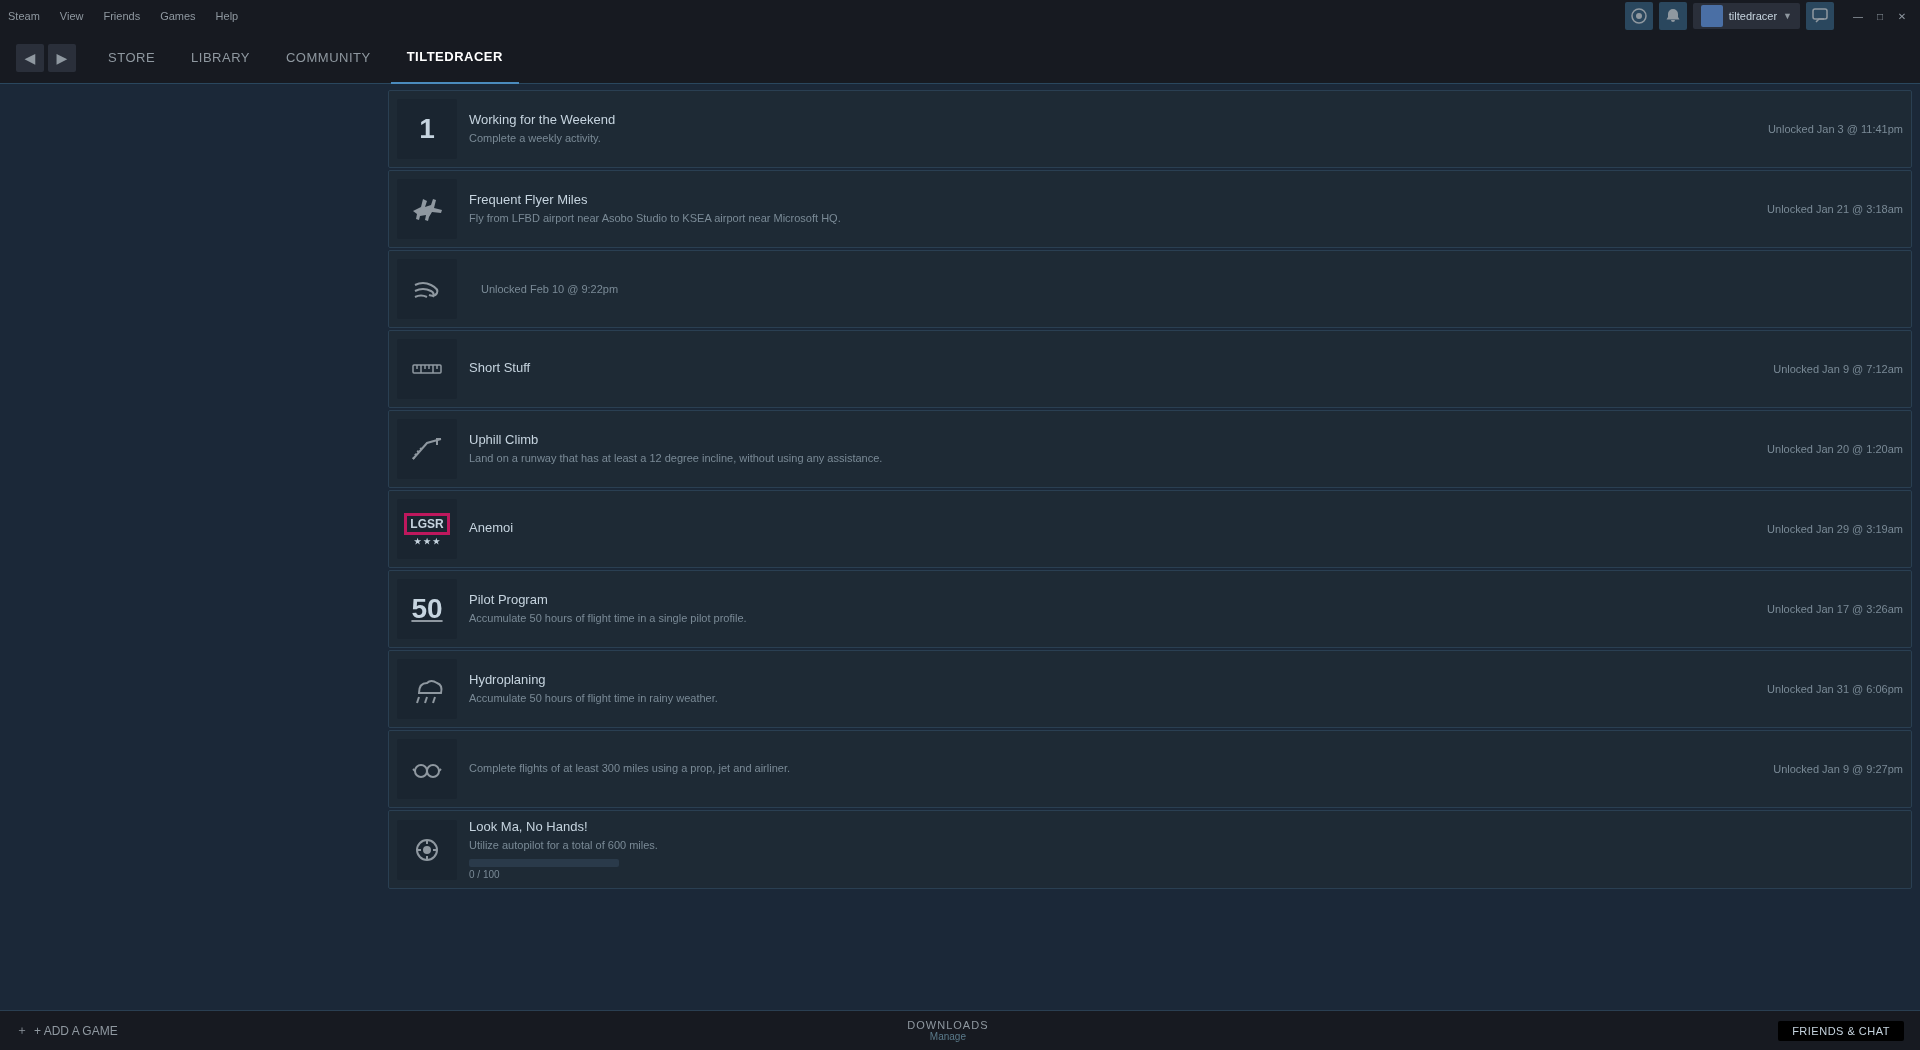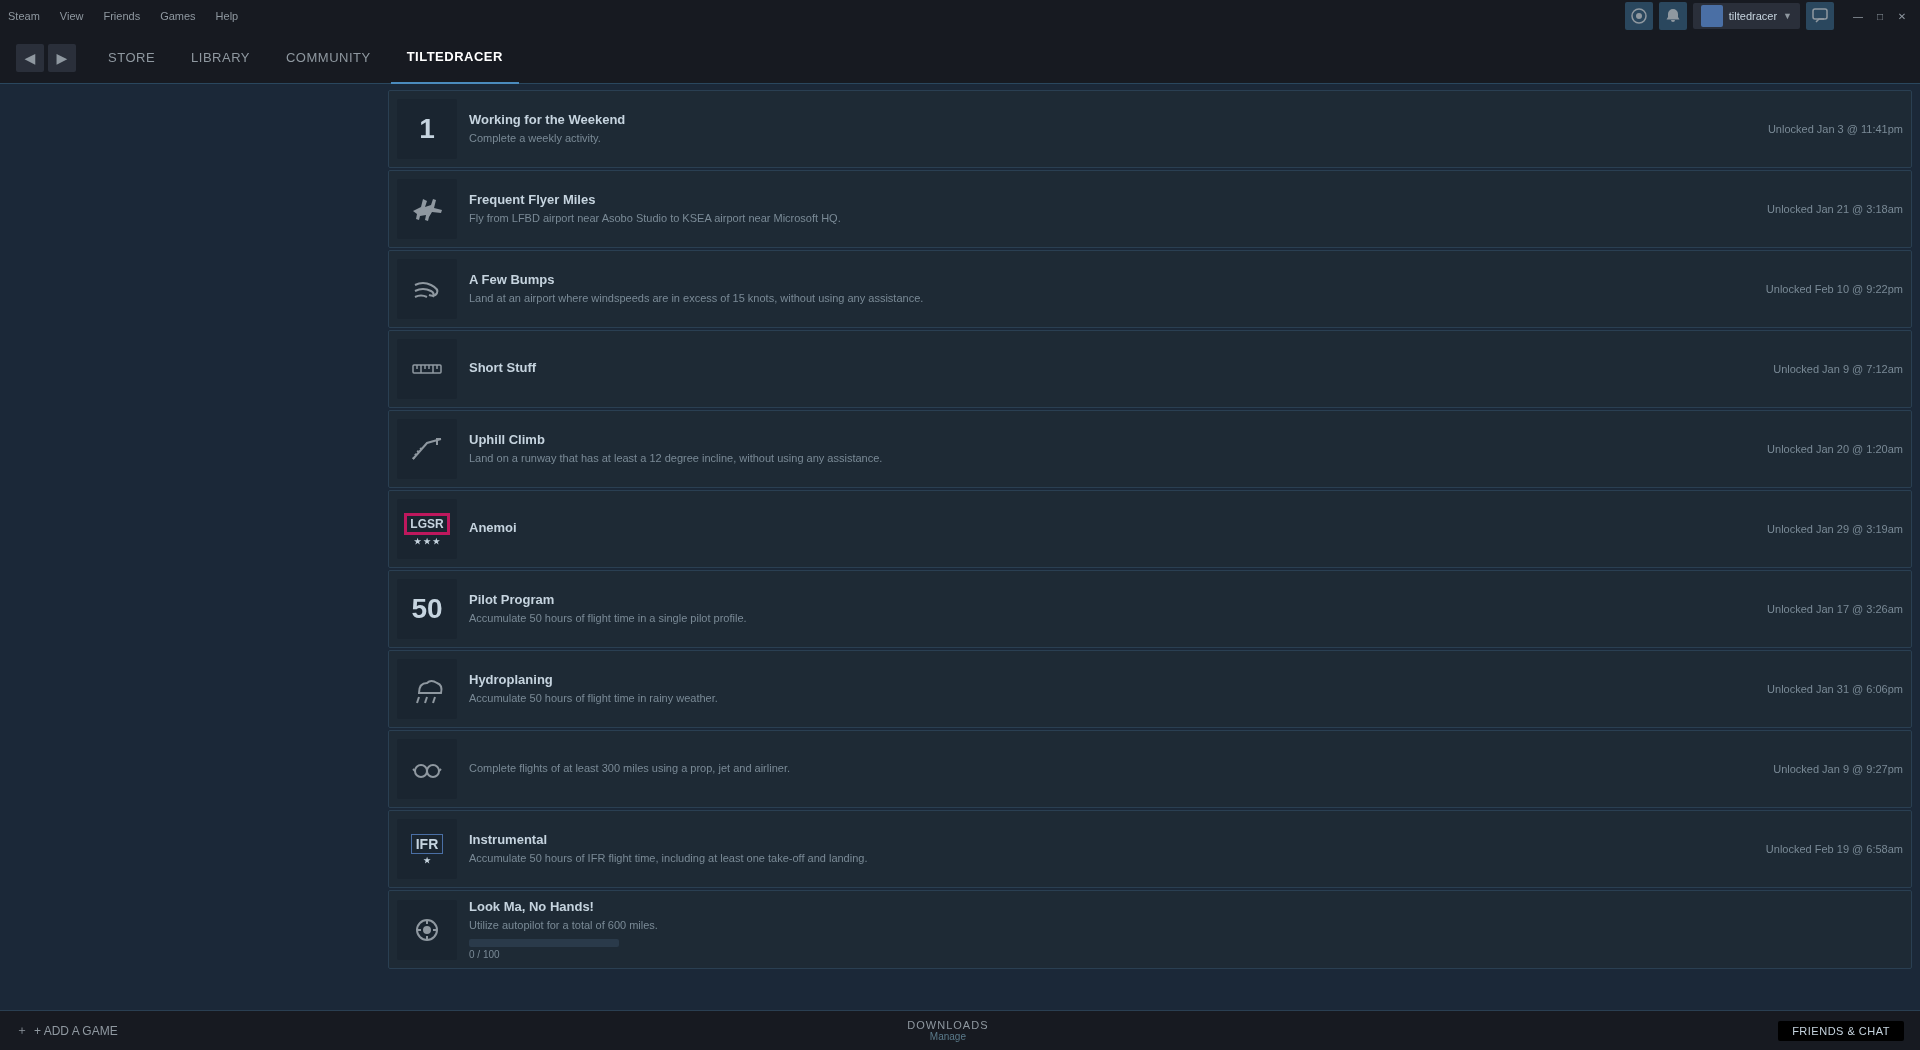--- a/index.html
+++ b/index.html
@@ -167,21 +167,21 @@
       margin-right: 12px;
       overflow: hidden;
       position: relative;
     }
 
     .achievement-info {
       flex: 1;
     }
     .achievement-name {
       font-size: 13px;
-      font-weight: bold;
+      font-weight: normal;
       color: #c6d4df;
       margin-bottom: 4px;
     }
     .achievement-desc {
       font-size: 11px;
       color: #7a8a96;
       line-height: 1.4;
     }
     .achievement-unlock {
       font-size: 11px;
@@ -267,21 +267,21 @@
       color: #c6d4df;
     }
 
     
     .ach-icon-1 { background: #1a2530; }
     .ach-icon-2 { background: #1a2530; }
     .ach-icon-3 { background: #1a2530; }
     .ach-icon-4 { background: #1a2530; }
     .ach-icon-5 { background: #1a2530; }
     .ach-icon-6 { background: #1a2530; }
-    .ach-icon-7 { background: #1a2530; }
+    .ach-icon-7 { background: #1a2530; text-decoration: underline; }
     .ach-icon-8 { background: #1a2530; }
     .ach-icon-9 { background: #1a2530; }
     .ach-icon-10 { background: #1a2530; }
     .ach-icon-11 { background: #1a2530; }
 
     ::-webkit-scrollbar { width: 6px; }
     ::-webkit-scrollbar-track { background: #1b2838; }
     ::-webkit-scrollbar-thumb { background: #2a475e; border-radius: 3px; }
   </style>
 </head>
@@ -368,25 +368,20 @@
     </div>
     <div class="achievement-unlock">Unlocked Jan 21 @ 3:18am</div>
   </div>
       <div class="achievement-item">
     <div class="achievement-icon ach-icon-3">
       <svg width="36" height="36" viewBox="0 0 36 36" fill="none" stroke="#8f98a0" stroke-width="2">
       <path d="M6 14 Q14 10 22 14 Q30 18 28 22 Q26 26 20 24"></path>
       <path d="M6 20 Q14 16 22 20 Q26 22 24 26"></path>
       <path d="M6 26 Q12 23 18 26"></path>
     </svg>
-    </div>
-    <div class="achievement-info">
-      <div class="achievement-name">A Few Bumps</div>
-      <div class="achievement-desc">Land at an airport where windspeeds are in excess of 15 knots, without using any assistance.</div>
-
     </div>
     <div class="achievement-unlock">Unlocked Feb 10 @ 9:22pm</div>
   </div>
       <div class="achievement-item">
     <div class="achievement-icon ach-icon-4">
       <svg width="36" height="36" viewBox="0 0 36 36" fill="none" stroke="#8f98a0" stroke-width="1.5">
       <rect x="4" y="14" width="28" height="8" rx="1"></rect>
       <line x1="8" y1="14" x2="8" y2="18"></line>
             <line x1="12" y1="14" x2="12" y2="22"></line>
       <line x1="16" y1="14" x2="16" y2="18"></line>
@@ -466,34 +461,20 @@
             <line x1="32" y1="18" x2="30" y2="20"></line>
     </svg>
     </div>
     <div class="achievement-info">
       <div class="achievement-desc">Complete flights of at least 300 miles using a prop, jet and airliner.</div>
 
     </div>
     <div class="achievement-unlock">Unlocked Jan 9 @ 9:27pm</div>
   </div>
       <div class="achievement-item">
-    <div class="achievement-icon ach-icon-10">
-      <div style="display:flex;flex-direction:column;align-items:center;font-size:10px;font-weight:bold;color:#c6d4df;">
-      <span style="font-size:14px;border:1px solid #4a6fa5;padding:1px 4px;margin-bottom:2px;">IFR</span>
-      <span style="font-size:8px;">★</span>
-    </div>
-    </div>
-    <div class="achievement-info">
-      <div class="achievement-name">Instrumental</div>
-      <div class="achievement-desc">Accumulate 50 hours of IFR flight time, including at least one take-off and landing.</div>
-
-    </div>
-    <div class="achievement-unlock">Unlocked Feb 19 @ 6:58am</div>
-  </div>
-      <div class="achievement-item">
     <div class="achievement-icon ach-icon-11">
       <svg width="36" height="36" viewBox="0 0 36 36" fill="none" stroke="#8f98a0" stroke-width="2">
       <circle cx="18" cy="18" r="10"></circle>
       <line x1="18" y1="8" x2="18" y2="12"></line>
             <line x1="18" y1="24" x2="18" y2="28"></line>
       <line x1="8" y1="18" x2="12" y2="18"></line>
             <line x1="24" y1="18" x2="28" y2="18"></line>
       <circle cx="18" cy="18" r="3" fill="#8f98a0"></circle>
     </svg>
     </div>

